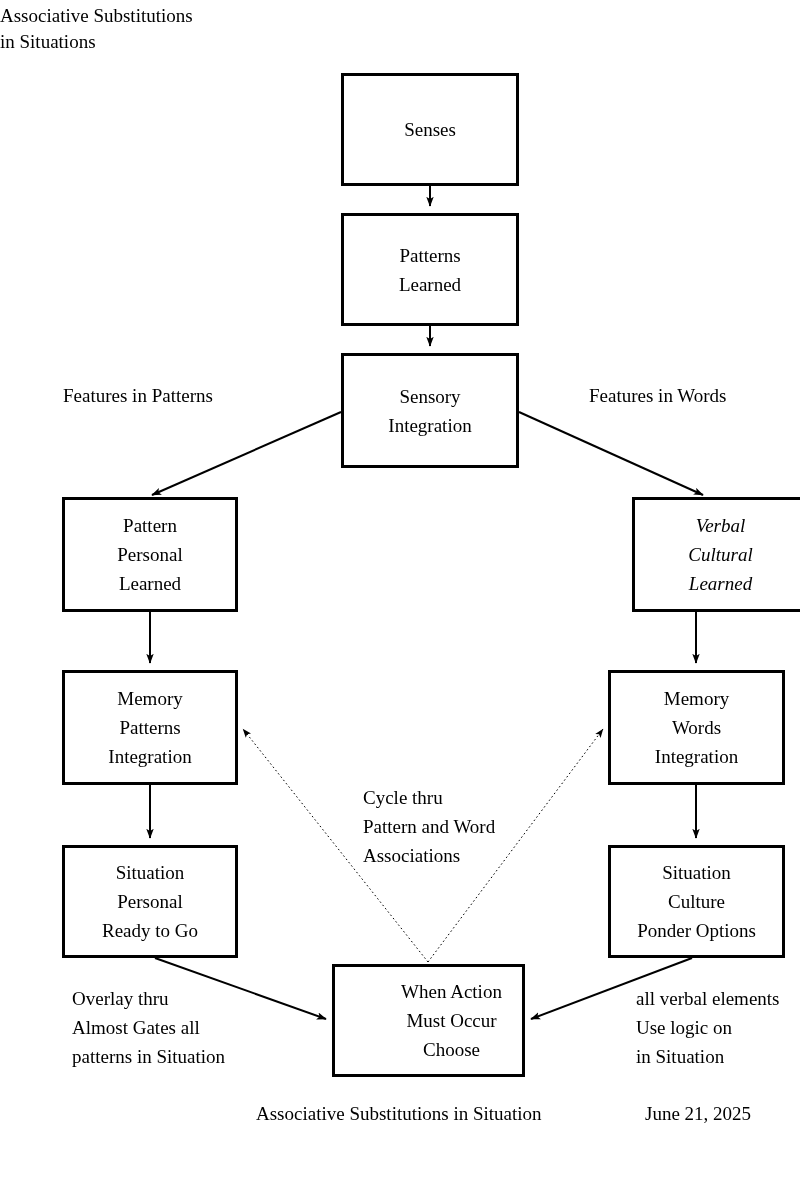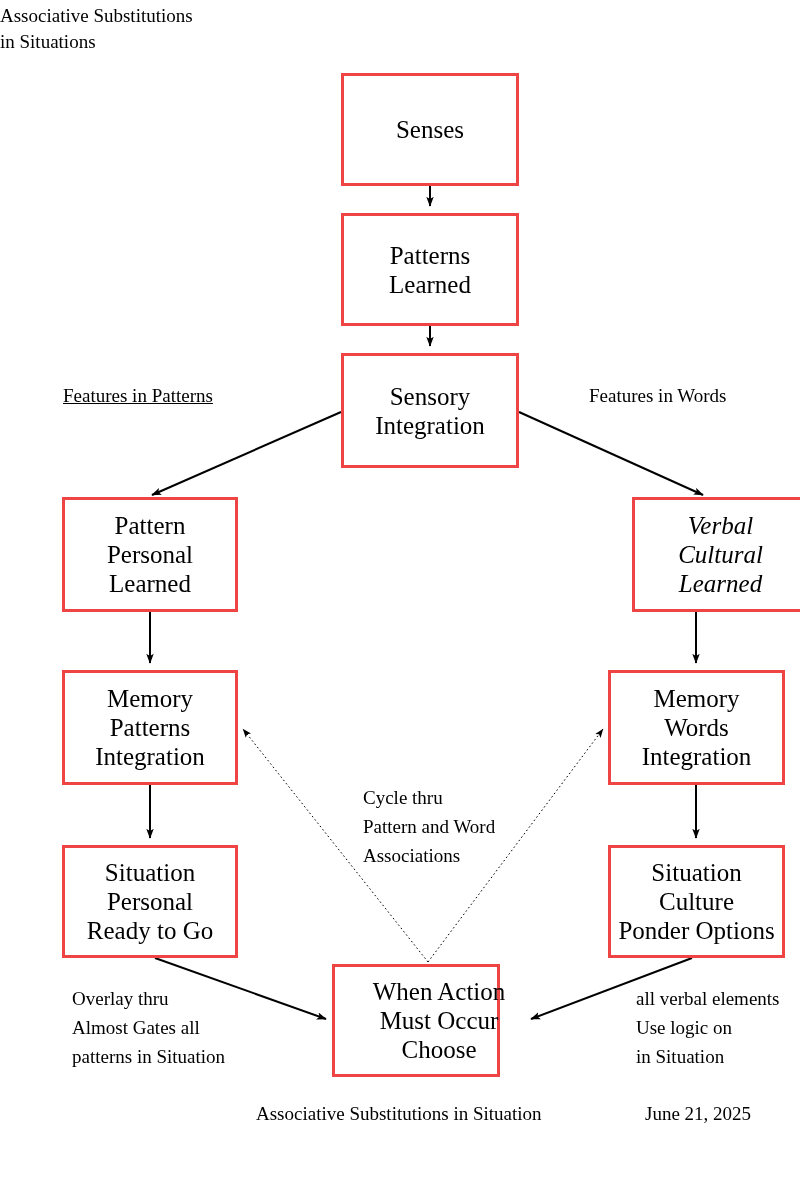--- a/index.html
+++ b/index.html
@@ -19,29 +19,29 @@
   #svg-layer {
     position: absolute;
     left: 0;
     top: 0;
     width: 800px;
     height: 1183px;
     pointer-events: none;
   }
   .node {
     position: absolute;
-    border: 3px solid #ef4444;
+    border: 3px solid #000000;
     background: #ffffff;
     box-sizing: border-box;
     display: flex;
     flex-direction: column;
     align-items: center;
     justify-content: center;
     text-align: center;
-    font-size: 25px;
+    font-size: 19px;
     line-height: 29px;
     z-index: 2;
   }
   .node .line { display: block; white-space: nowrap; }
   .caption {
     position: absolute;
     font-size: 19px;
     line-height: 29px;
     white-space: nowrap;
     z-index: 3;
@@ -151,27 +151,27 @@
     <span class="line">Personal</span>
     <span class="line">Ready to Go</span>
   </div>
 
   <div class="node" style="left:608px;top:845px;width:177px;height:113px;">
     <span class="line">Situation</span>
     <span class="line">Culture</span>
     <span class="line">Ponder Options</span>
   </div>
 
-  <div class="node" style="left:332px;top:964px;width:168px;height:113px;padding-left:46px;">
+  <div class="node" style="left:332px;top:964px;width:193px;height:113px;padding-left:46px;">
     <span class="line">When Action</span>
     <span class="line">Must Occur</span>
     <span class="line">Choose</span>
   </div>
 
-  <div class="caption" style="left:63px;top:381px;text-decoration:underline;">
+  <div class="caption" style="left:63px;top:381px;">
     <span class="line">Features in Patterns</span>
   </div>
 
   <div class="caption" style="left:589px;top:381px;">
     <span class="line">Features in Words</span>
   </div>
 
   <div class="caption" style="left:363px;top:783px;">
     <span class="line">Cycle thru</span>
     <span class="line">Pattern and Word</span>

